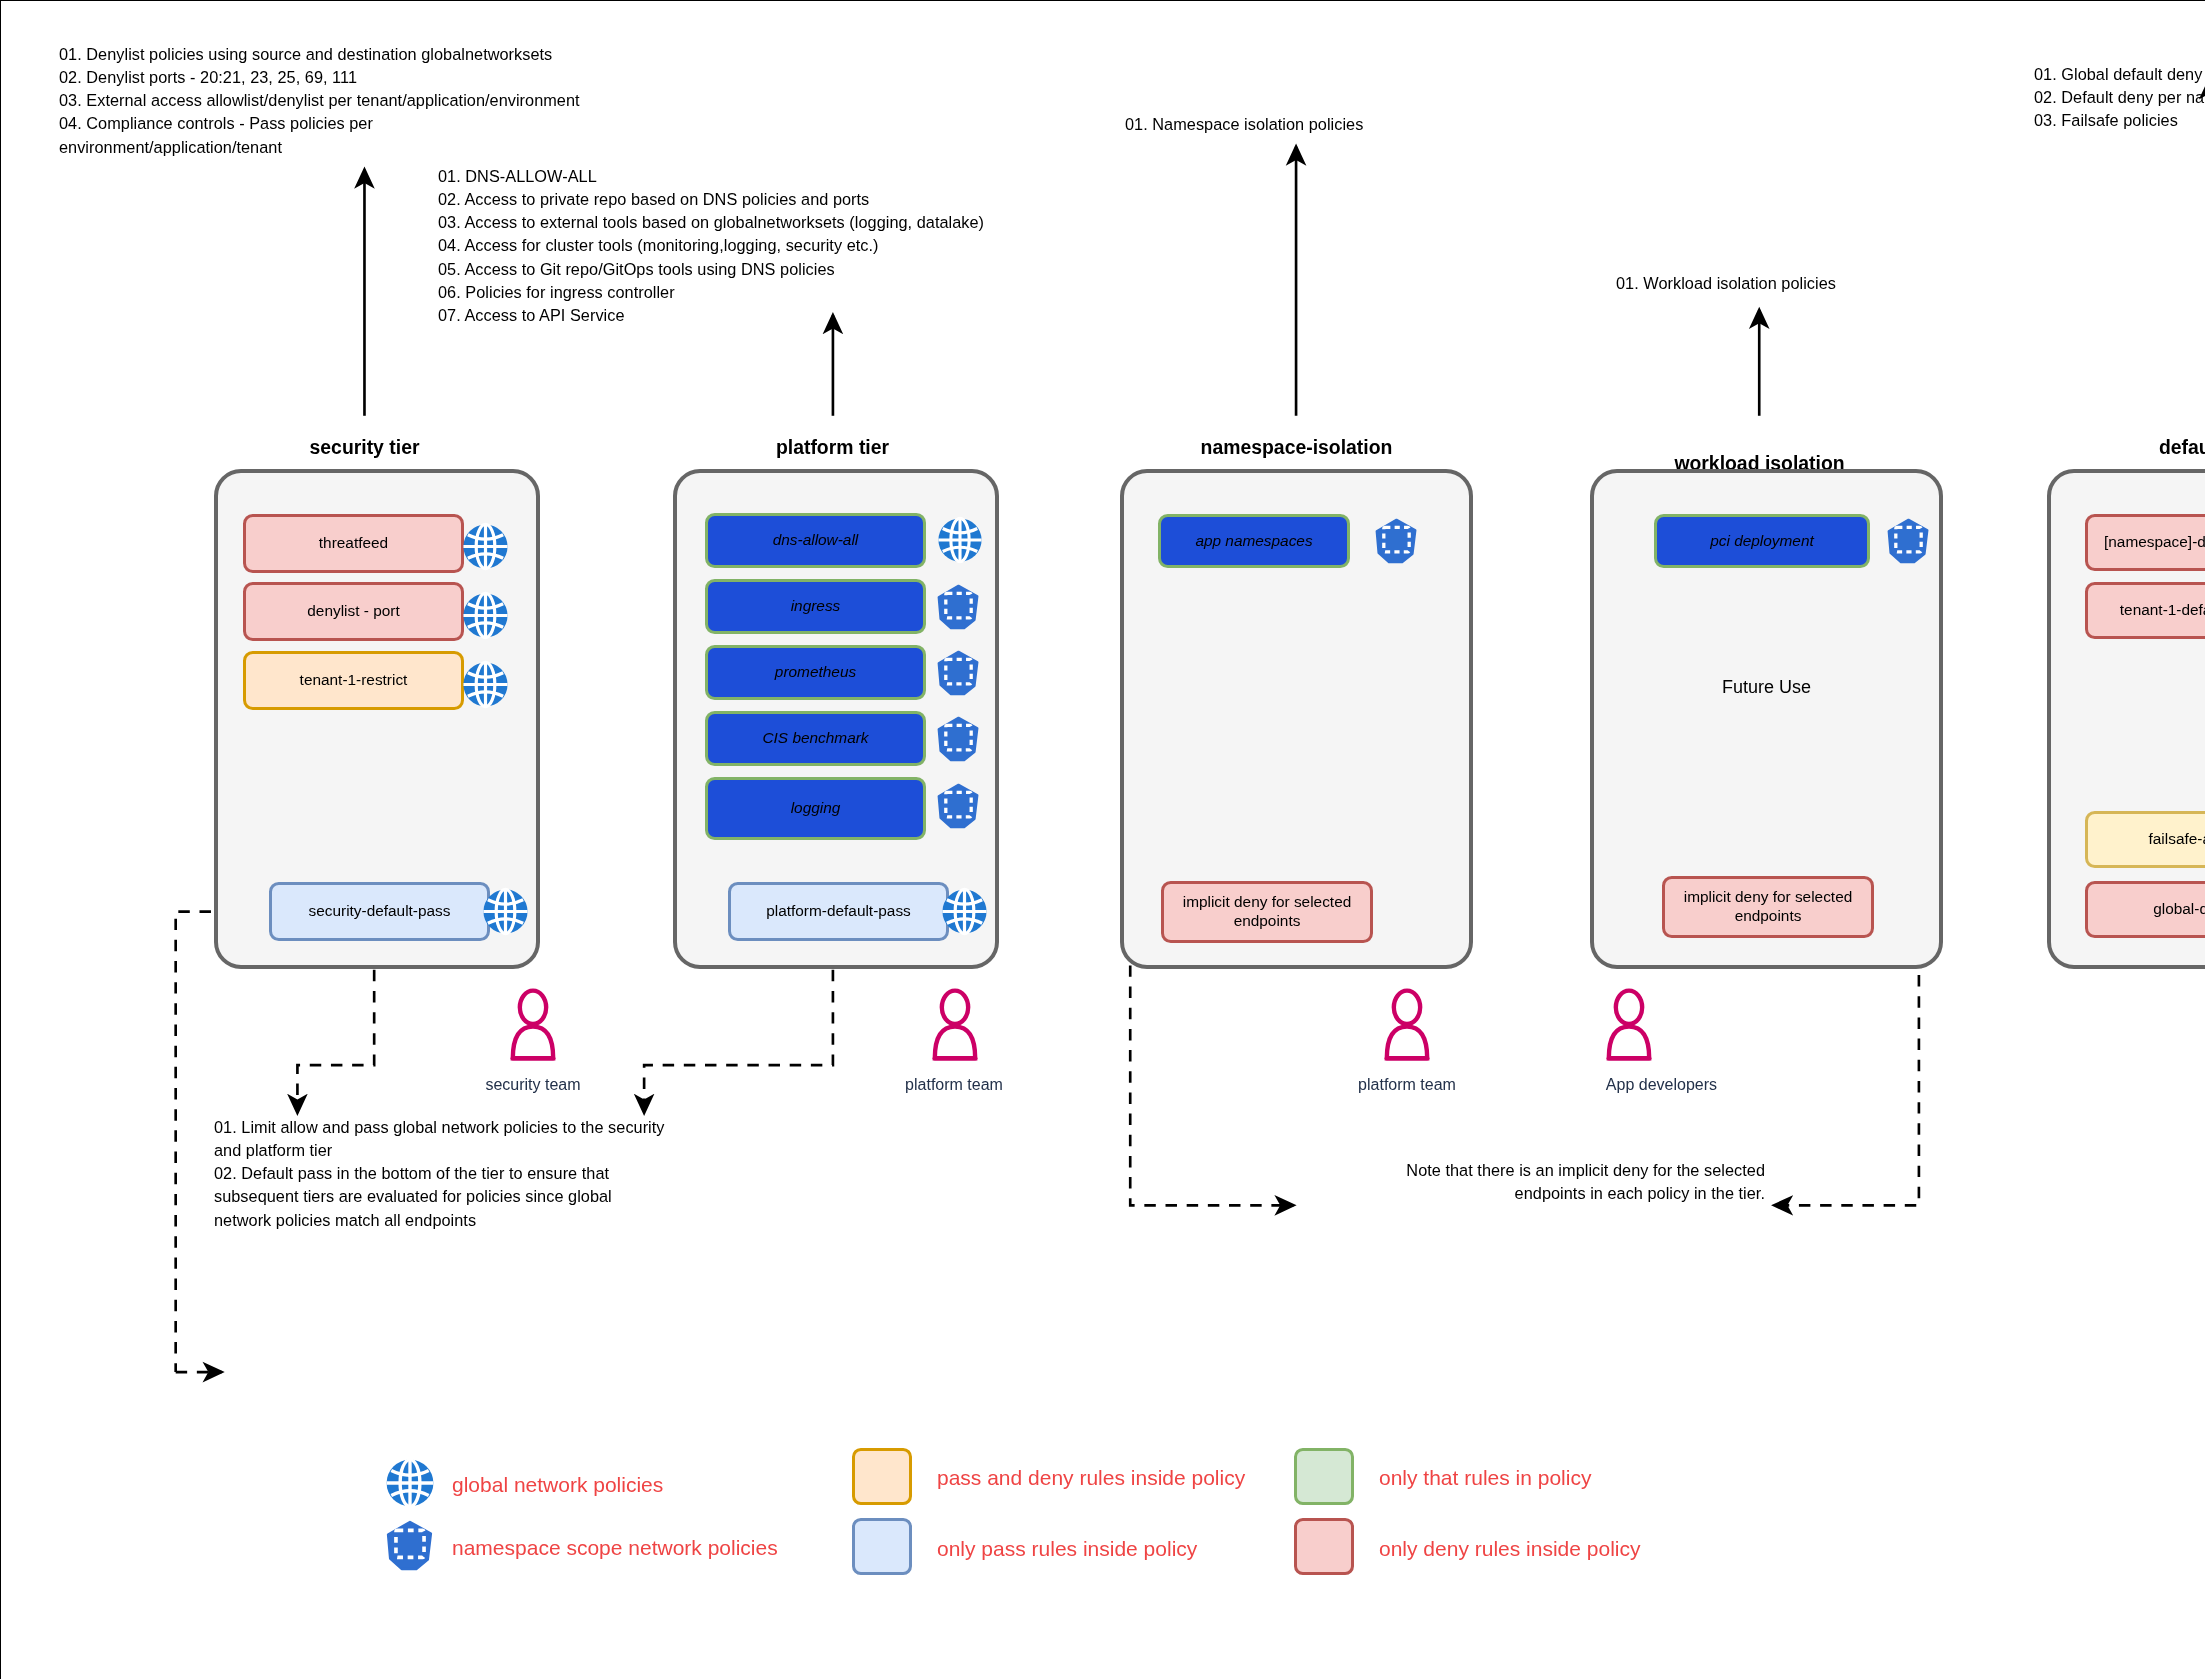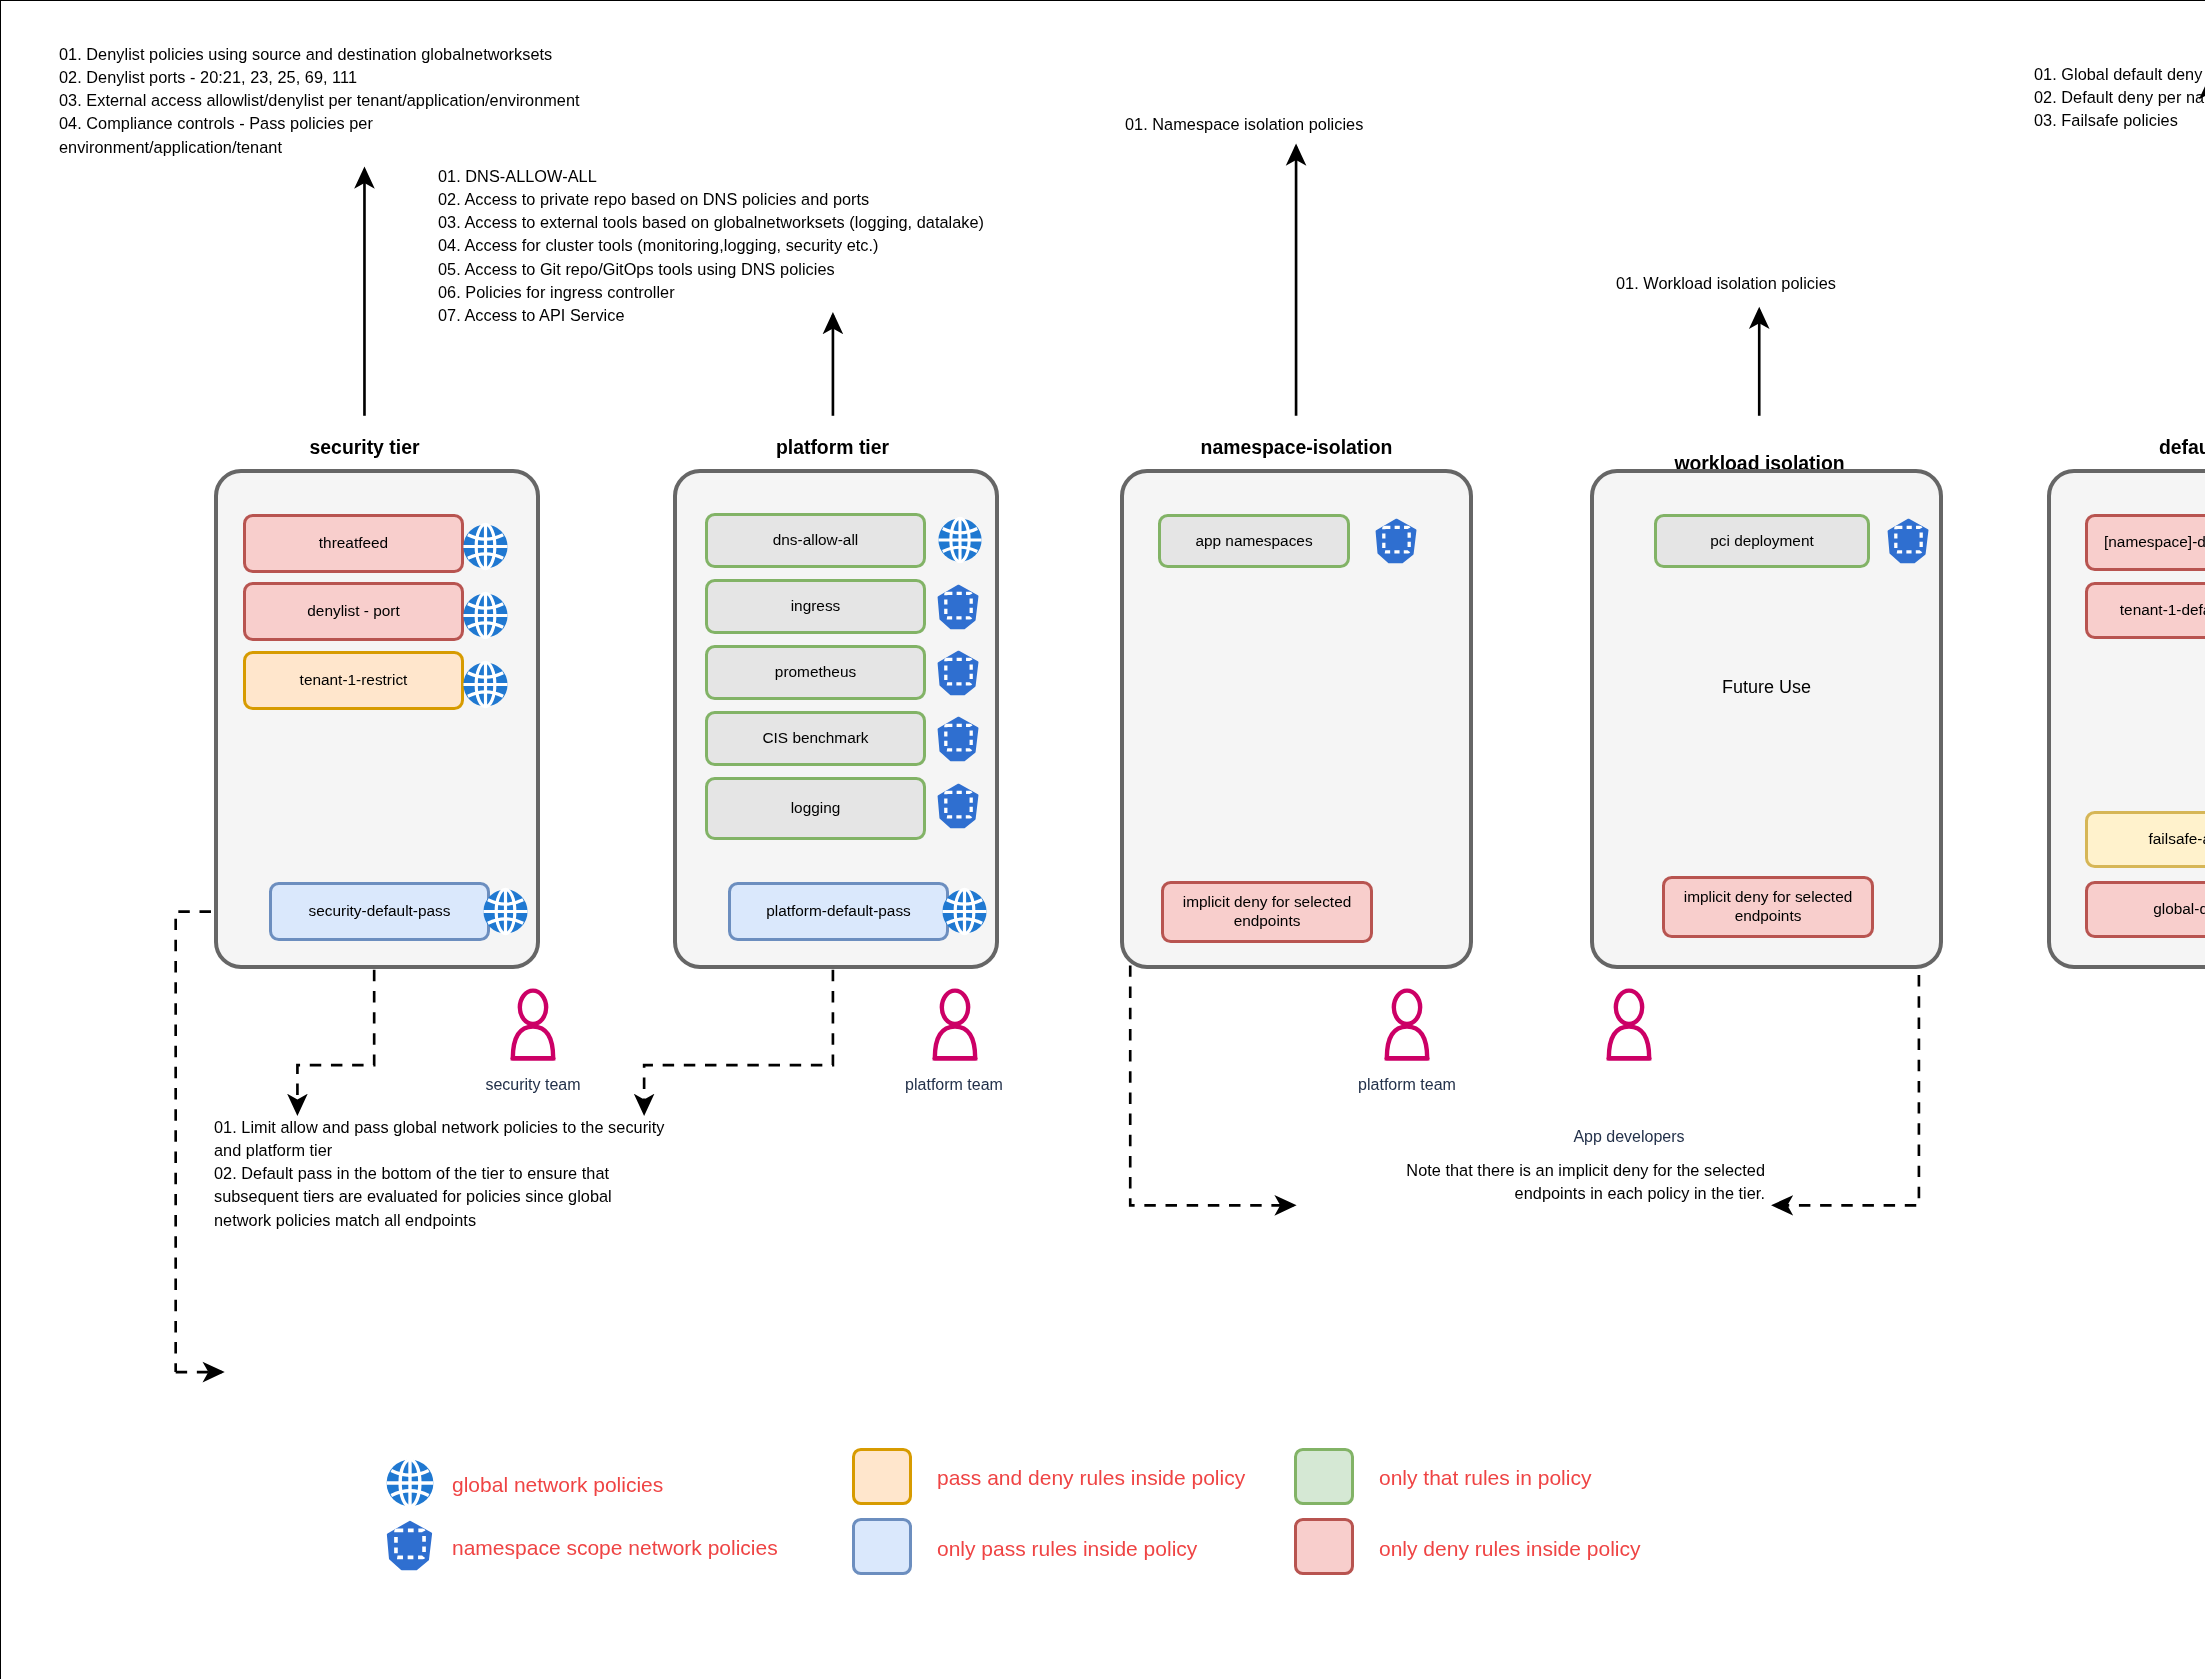--- a/index.html
+++ b/index.html
@@ -49,21 +49,21 @@
     display:flex;
     align-items:center;
     justify-content:center;
     text-align:center;
     font-size:15.4px;
     color:#000000;
     line-height:1.22;
     padding:0.9px 4.4px;
   }
   .chip.deny{background:#f8cecc;border:3.1px solid #b85450;}
-  .chip.allow{background:#e5e5e5;border:3.1px solid #82b366;}
+  .chip.allow{background:#1d4ed8;border:3.1px solid #82b366;font-style:italic;}
   .chip.pass{background:#dae8fc;border:3.1px solid #6c8ebf;}
   .chip.passdeny{background:#ffe6cc;border:3.1px solid #d79b00;}
   .chip.failsafe{background:#fff2cc;border:3.1px solid #d6b656;}
 
   .future-use{
     position:absolute;
     font-size:18px;
     color:#000000;
     text-align:center;
     white-space:nowrap;
@@ -366,21 +366,21 @@
 
   <div class="actor" style="left:1597px;top:987px;">
     <svg width="62" height="79" viewBox="0 0 70 90">
       <g fill="none" stroke="#cc0066" stroke-width="5" stroke-linecap="round">
         <ellipse cx="35" cy="22" rx="15" ry="19"></ellipse>
         <path d="M12 80 Q12 44 35 44 Q58 44 58 80 Z"></path>
         <line x1="12" y1="80" x2="58" y2="80"></line>
       </g>
     </svg>
   </div>
-  <div class="actor-label" style="left:1540px;top:1127px;width:176px;">App developers</div>
+  <div class="actor-label" style="left:1540px;top:1075px;width:176px;text-align:right;">App developers</div>
 
   <div class="icon" style="left:383px;top:1456px;">
     <svg width="52" height="52" viewBox="0 0 100 100">
       <circle cx="50" cy="50" r="45" fill="#1f78d1"></circle>
       <g fill="none" stroke="#ffffff" stroke-width="6.5">
         <ellipse cx="50" cy="50" rx="19" ry="45"></ellipse>
         <line x1="5" y1="50" x2="95" y2="50"></line>
         <line x1="50" y1="5" x2="50" y2="95"></line>
         <path d="M14 26 Q50 44 86 26"></path>
         <path d="M14 74 Q50 56 86 74"></path>

